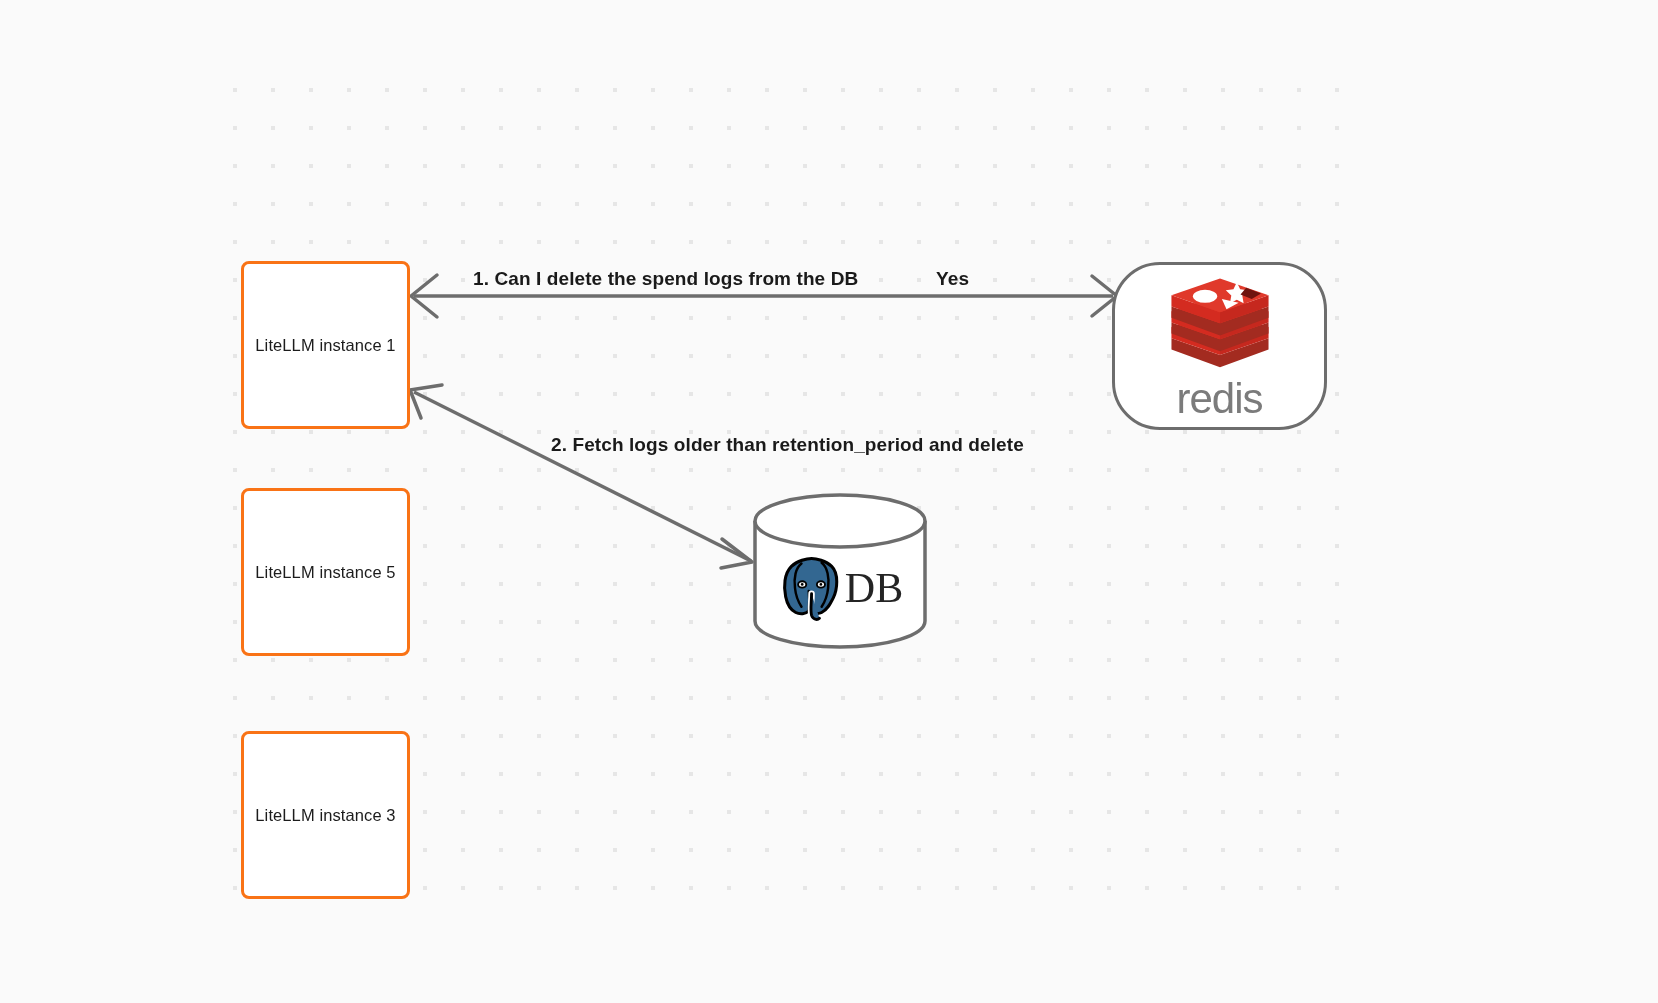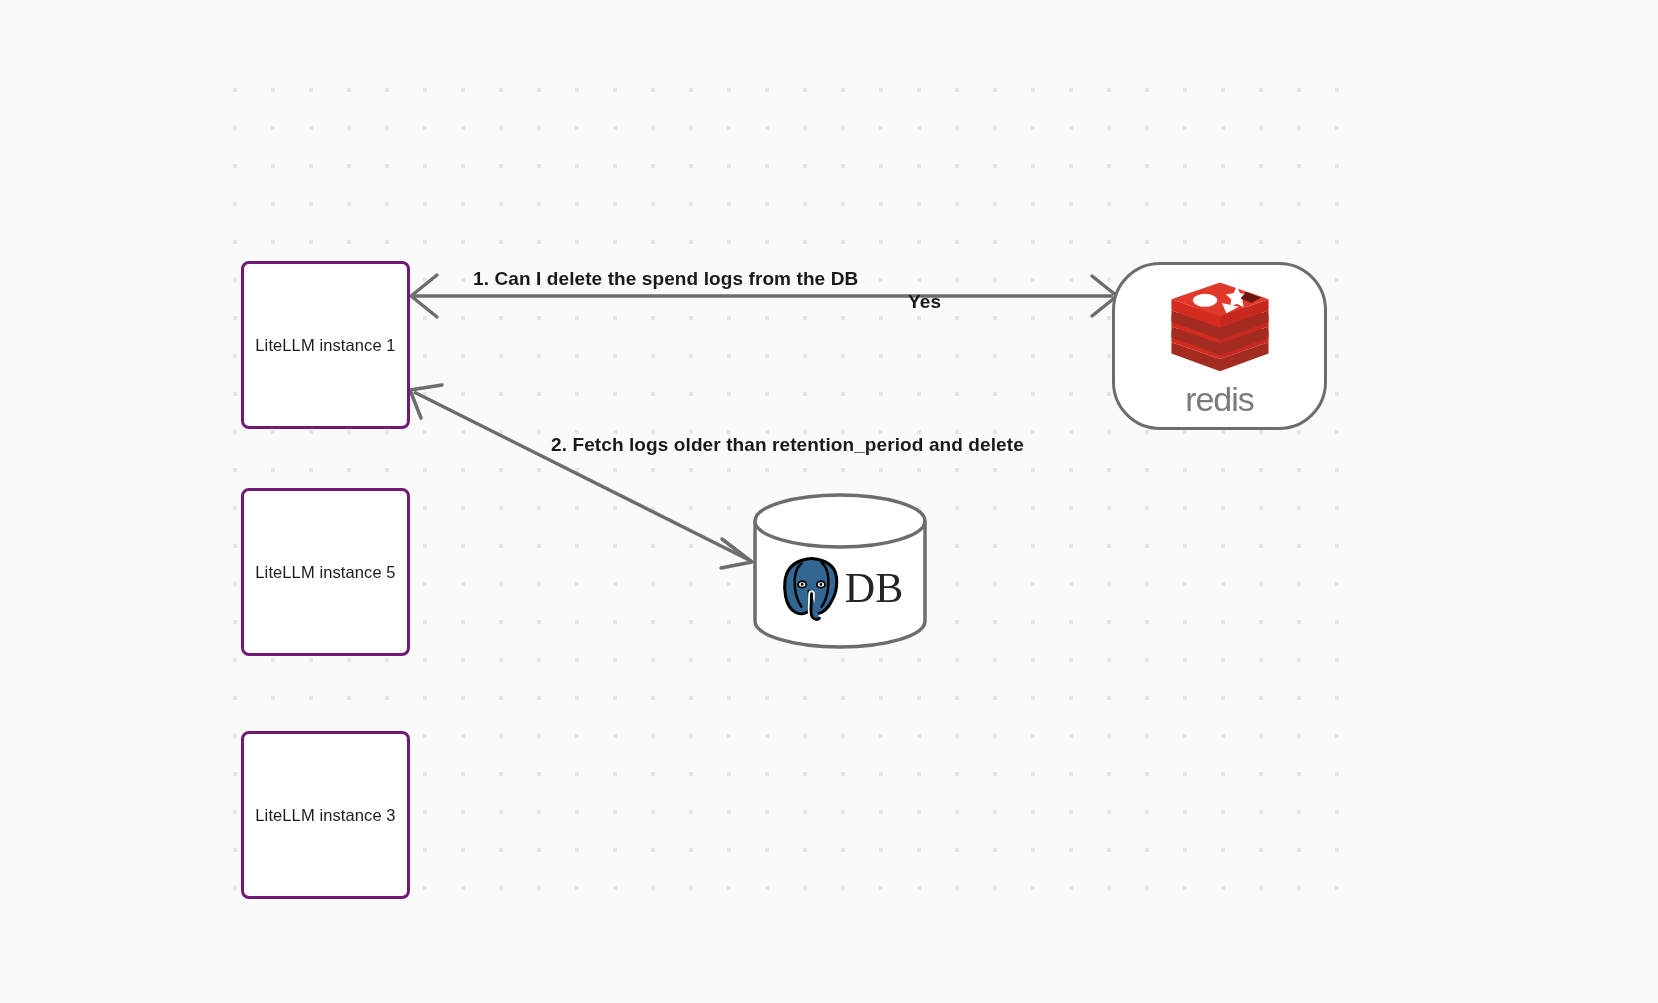--- a/index.html
+++ b/index.html
@@ -23,21 +23,21 @@
     width: 1150px;
     height: 845px;
     background-image: radial-gradient(#e6e6e6 2.2px, transparent 2.3px);
     background-size: 38px 38px;
     background-position: 16px 16px;
   }
 
   .node-box {
     position: absolute;
     background: #ffffff;
-    border: 3px solid #701a75;
+    border: 3px solid #f97316;
     border-radius: 8px;
     box-sizing: border-box;
     display: flex;
     align-items: center;
     justify-content: center;
   }
   .node-box .node-label {
     font-size: 16.5px;
     color: #1c1c1c;
     font-family: "Liberation Sans", sans-serif;
@@ -57,21 +57,21 @@
     border-radius: 48px;
     box-sizing: border-box;
     display: flex;
     flex-direction: column;
     align-items: center;
     justify-content: center;
   }
   #redis-logo-wrap { width: 112px; height: 112px; display:block; }
   #redis-wordmark {
     margin-top: -6px;
-    font-size: 34px;
+    font-size: 42px;
     letter-spacing: -1px;
     color: #7b7b7b;
     font-family: "Liberation Sans", sans-serif;
     font-weight: 400;
     line-height: 1;
   }
 
   
   #db-node {
     position: absolute;
@@ -137,21 +137,21 @@
 
     <line x1="751" y1="561" x2="414" y2="392" stroke="#6d6d6d" stroke-width="3.5" stroke-linecap="butt"></line>
 
     <polyline points="442,385 410,390 421,418" fill="none" stroke="#6d6d6d" stroke-width="3.5" stroke-linecap="round" stroke-linejoin="round"></polyline>
 
     <polyline points="722,539 752,562 721,568" fill="none" stroke="#6d6d6d" stroke-width="3.5" stroke-linecap="round" stroke-linejoin="round"></polyline>
   </svg>
 
   <div class="edge-label" style="left:473px; top:268px;">1.  Can I delete the spend logs from the DB</div>
 
-  <div class="edge-label" style="left:908px; top:268px;margin-top:23px;">Yes</div>
+  <div class="edge-label" style="left:936px; top:268px;">Yes</div>
 
   <div class="edge-label" style="left:551px; top:434px;">2.  Fetch logs older than retention_period and delete</div>
 
   <div class="node-box" style="left:241px; top:261px; width:169px; height:168px;">
     <span class="node-label">LiteLLM instance 1</span>
   </div>
 
   <div class="node-box" style="left:241px; top:488px; width:169px; height:168px;">
     <span class="node-label">LiteLLM instance 5</span>
   </div>

